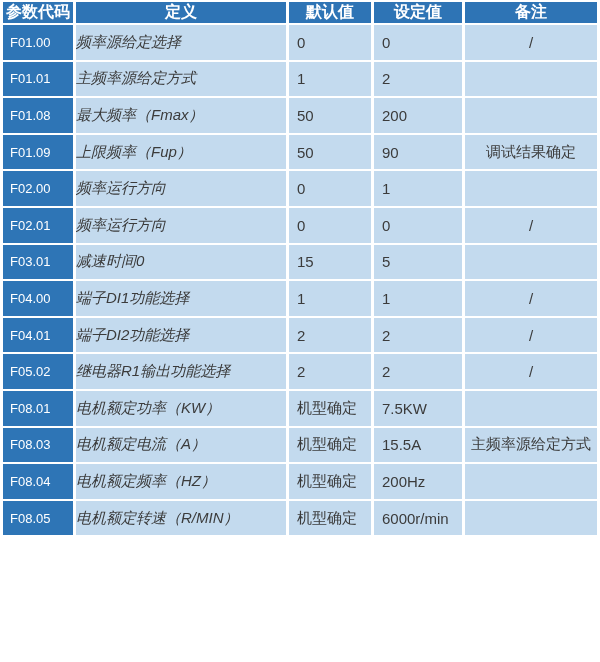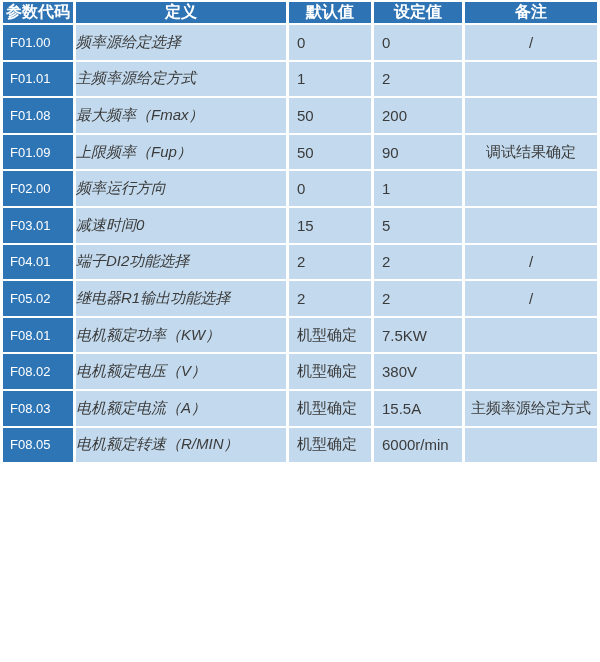--- a/index.html
+++ b/index.html
@@ -99,25 +99,39 @@
     <td class="note">调试结果确定</td>
   </tr>
       <tr>
     <td class="code">F02.00</td>
     <td class="def">频率运行方向</td>
     <td class="val">0</td>
     <td class="val">1</td>
     <td class="note"></td>
   </tr>
       <tr>
+    <td class="code">F02.01</td>
+    <td class="def">频率运行方向</td>
+    <td class="val">0</td>
+    <td class="val">0</td>
+    <td class="note">/</td>
+  </tr>
+      <tr>
     <td class="code">F03.01</td>
     <td class="def">减速时间0</td>
     <td class="val">15</td>
     <td class="val">5</td>
     <td class="note"></td>
+  </tr>
+      <tr>
+    <td class="code">F04.00</td>
+    <td class="def">端子DI1功能选择</td>
+    <td class="val">1</td>
+    <td class="val">1</td>
+    <td class="note">/</td>
   </tr>
       <tr>
     <td class="code">F04.01</td>
     <td class="def">端子DI2功能选择</td>
     <td class="val">2</td>
     <td class="val">2</td>
     <td class="note">/</td>
   </tr>
       <tr>
     <td class="code">F05.02</td>
@@ -127,32 +141,32 @@
     <td class="note">/</td>
   </tr>
       <tr>
     <td class="code">F08.01</td>
     <td class="def">电机额定功率（KW）</td>
     <td class="val">机型确定</td>
     <td class="val">7.5KW</td>
     <td class="note"></td>
   </tr>
       <tr>
-    <td class="code">F08.02</td>
-    <td class="def">电机额定电压（V）</td>
-    <td class="val">机型确定</td>
-    <td class="val">380V</td>
-    <td class="note"></td>
-  </tr>
-      <tr>
     <td class="code">F08.03</td>
     <td class="def">电机额定电流（A）</td>
     <td class="val">机型确定</td>
     <td class="val">15.5A</td>
     <td class="note">主频率源给定方式</td>
+  </tr>
+      <tr>
+    <td class="code">F08.04</td>
+    <td class="def">电机额定频率（HZ）</td>
+    <td class="val">机型确定</td>
+    <td class="val">200Hz</td>
+    <td class="note"></td>
   </tr>
       <tr>
     <td class="code">F08.05</td>
     <td class="def">电机额定转速（R/MIN）</td>
     <td class="val">机型确定</td>
     <td class="val">6000r/min</td>
     <td class="note"></td>
   </tr>
     </tbody>
 </table>

